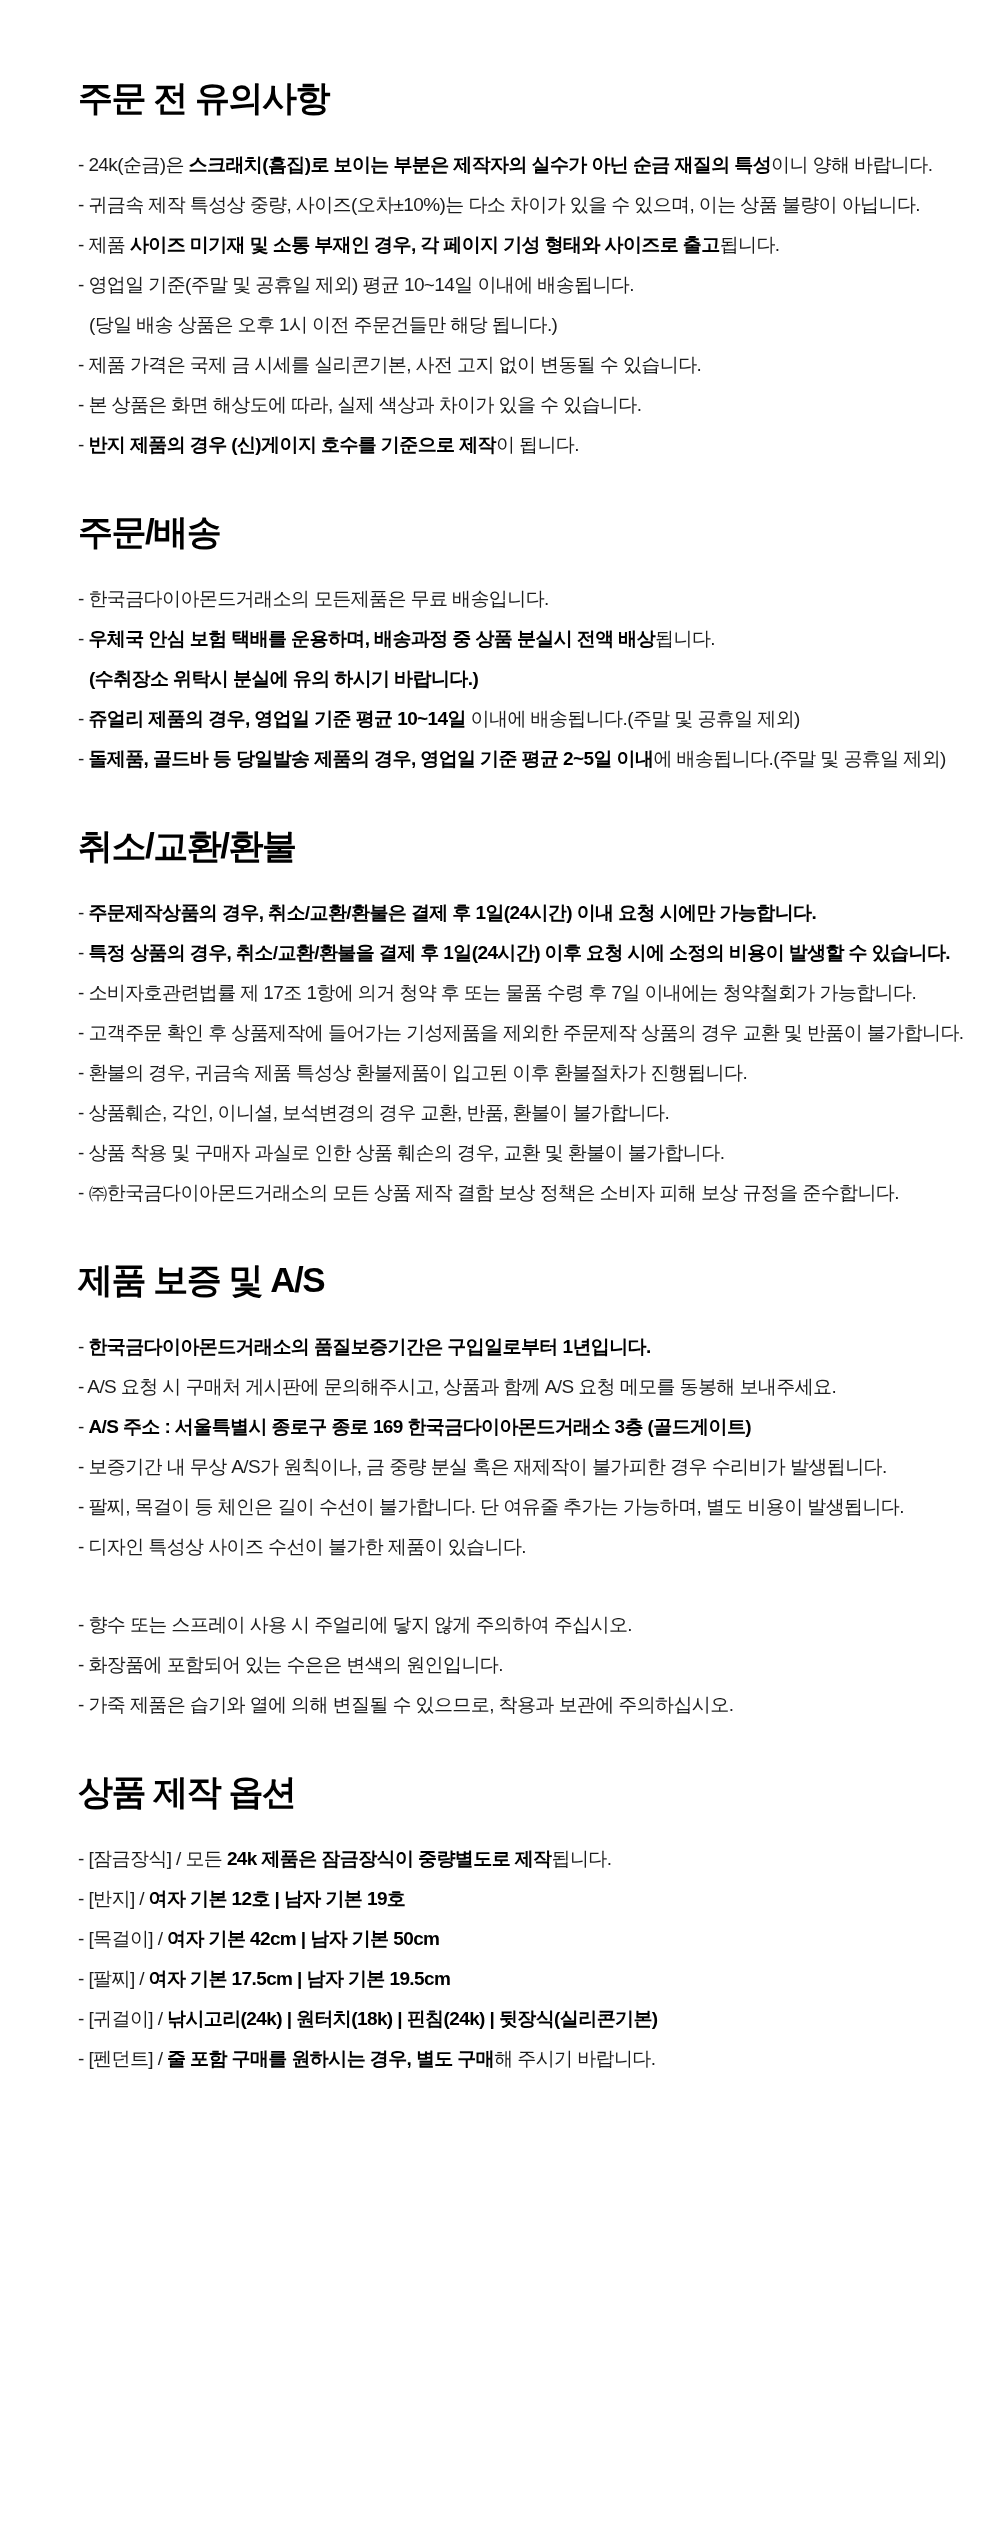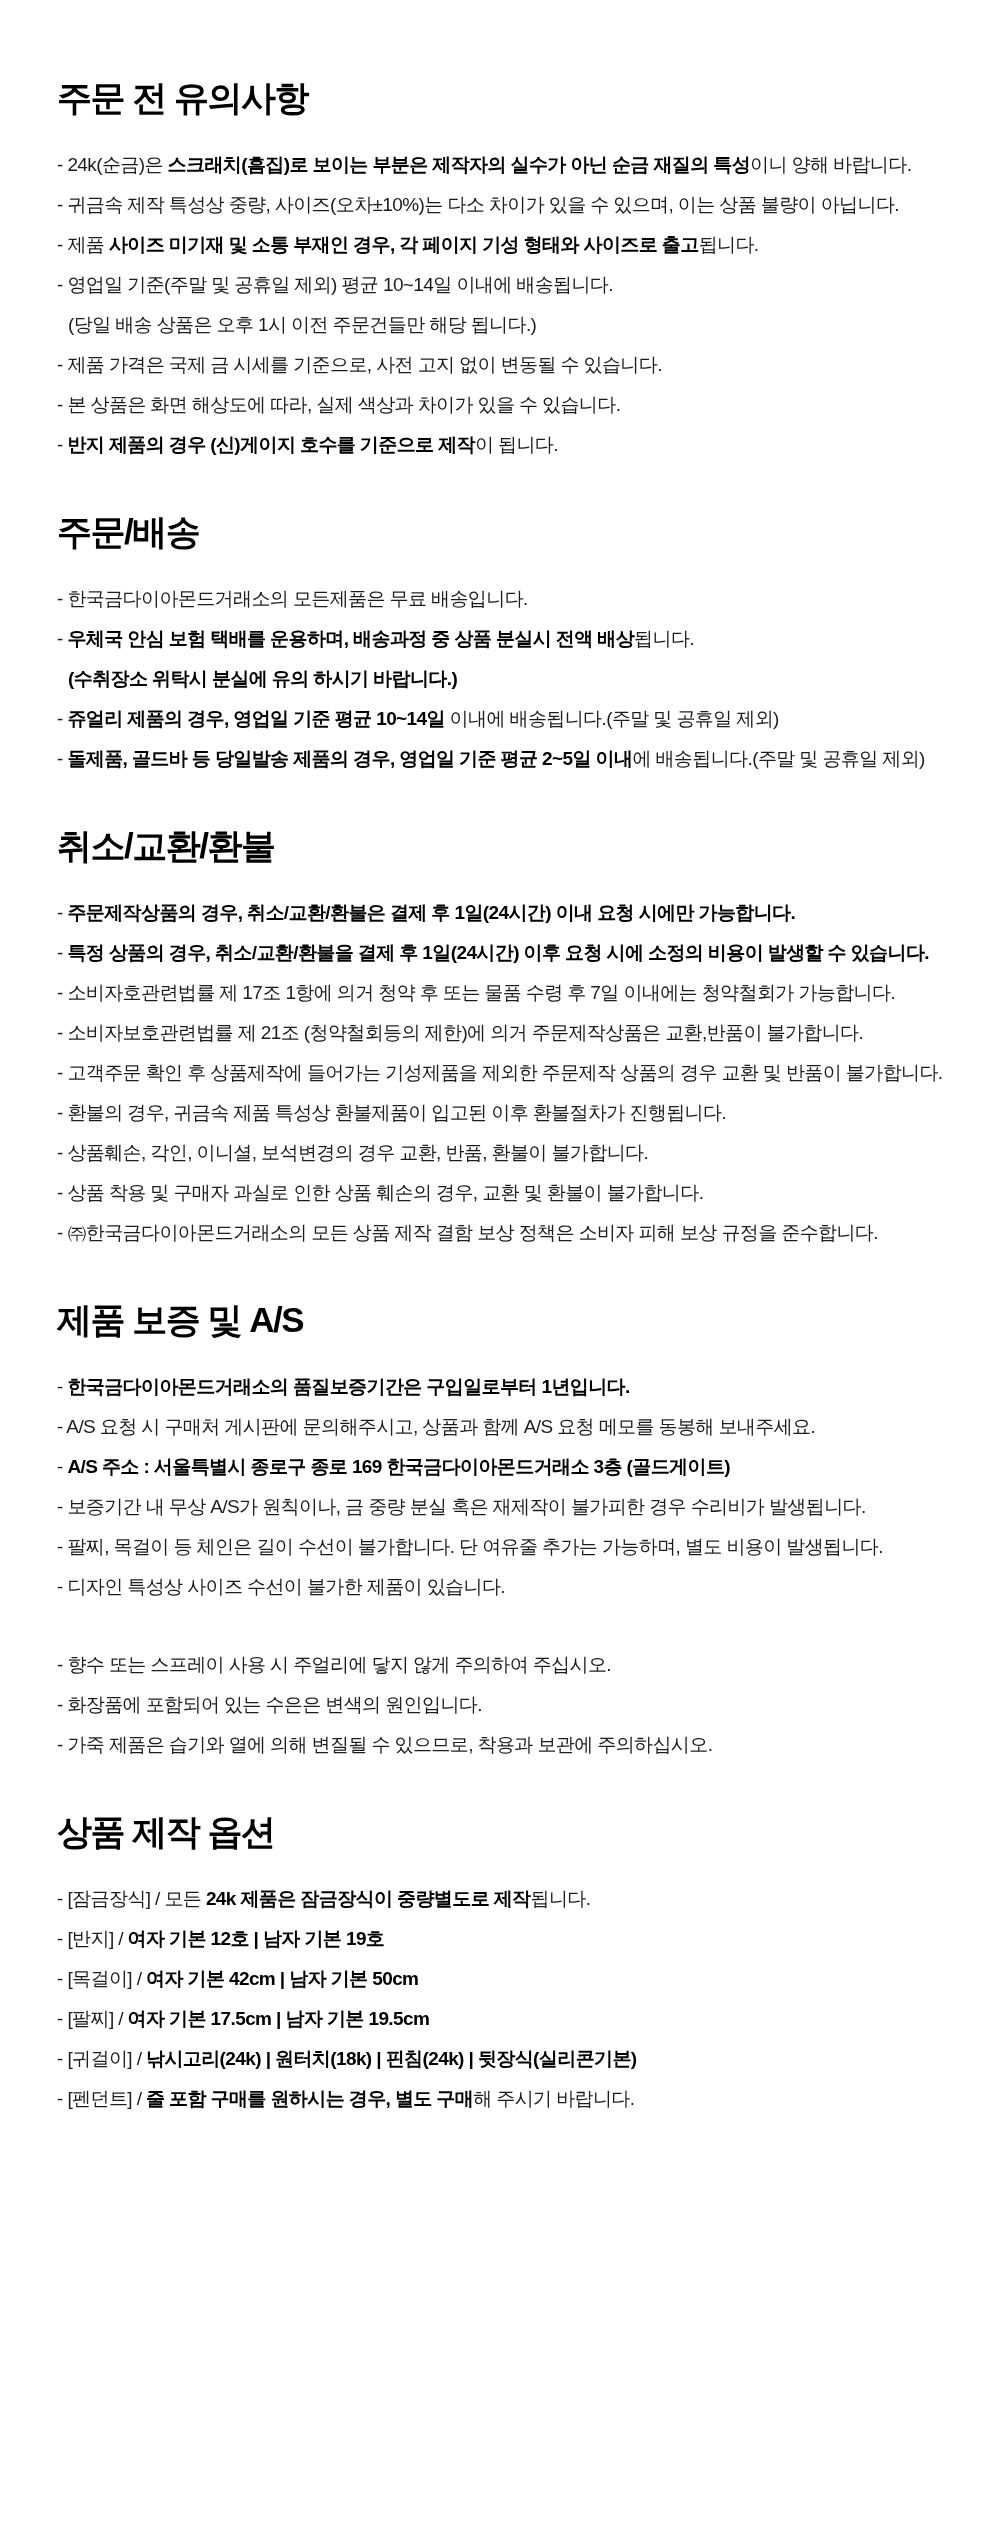--- a/index.html
+++ b/index.html
@@ -4,21 +4,21 @@
 <style>
   html, body {
     margin: 0;
     padding: 0;
     background: #ffffff;
   }
   .page {
     box-sizing: border-box;
     width: 1000px;
     min-height: 2540px;
-    padding: 78px 30px 120px 57px;
+    padding: 78px 30px 120px 78px;
     background: #ffffff;
     font-family: "Liberation Sans", "DejaVu Sans", sans-serif;
     color: #1c1c1c;
     overflow: hidden;
   }
   .section {
     margin: 0 0 56px 0;
   }
   .section-title {
     font-size: 35px;
@@ -49,38 +49,37 @@
 
 <main class="page">
   <div id="sections-root">
       <section class="section">
         <h2 class="section-title">주문 전 유의사항</h2>
         <p class="line"><span>- 24k(순금)은 </span><span class="b">스크래치(흠집)로 보이는 부분은 제작자의 실수가 아닌 순금 재질의 특성</span><span>이니 양해 바랍니다.</span></p>
         <p class="line"><span>- 귀금속 제작 특성상 중량, 사이즈(오차±10%)는 다소 차이가 있을 수 있으며, 이는 상품 불량이 아닙니다.</span></p>
         <p class="line"><span>- 제품 </span><span class="b">사이즈 미기재 및 소통 부재인 경우, 각 페이지 기성 형태와 사이즈로 출고</span><span>됩니다.</span></p>
         <p class="line"><span>- 영업일 기준(주말 및 공휴일 제외) 평균 10~14일 이내에 배송됩니다.</span></p>
         <p class="line indent"><span>(당일 배송 상품은 오후 1시 이전 주문건들만 해당 됩니다.)</span></p>
-        <p class="line"><span>- 제품 가격은 국제 금 시세를 기준으로, 사전 고지 없이 변동될 수 있습니다.</span></p>
+        <p class="line"><span>- 제품 가격은 국제 금 시세를 실리콘기본, 사전 고지 없이 변동될 수 있습니다.</span></p>
         <p class="line"><span>- 본 상품은 화면 해상도에 따라, 실제 색상과 차이가 있을 수 있습니다.</span></p>
         <p class="line"><span>- </span><span class="b">반지 제품의 경우 (신)게이지 호수를 기준으로 제작</span><span>이 됩니다.</span></p>
       </section>
       <section class="section">
         <h2 class="section-title">주문/배송</h2>
         <p class="line"><span>- 한국금다이아몬드거래소의 모든제품은 무료 배송입니다.</span></p>
         <p class="line"><span>- </span><span class="b">우체국 안심 보험 택배를 운용하며, 배송과정 중 상품 분실시 전액 배상</span><span>됩니다.</span></p>
         <p class="line indent"><span class="b">(수취장소 위탁시 분실에 유의 하시기 바랍니다.)</span></p>
         <p class="line"><span>- </span><span class="b">쥬얼리 제품의 경우, 영업일 기준 평균 10~14일</span><span> 이내에 배송됩니다.(주말 및 공휴일 제외)</span></p>
         <p class="line"><span>- </span><span class="b">돌제품, 골드바 등 당일발송 제품의 경우, 영업일 기준 평균 2~5일 이내</span><span>에 배송됩니다.(주말 및 공휴일 제외)</span></p>
       </section>
       <section class="section">
         <h2 class="section-title">취소/교환/환불</h2>
         <p class="line"><span>- </span><span class="b">주문제작상품의 경우, 취소/교환/환불은 결제 후 1일(24시간) 이내 요청 시에만 가능합니다.</span></p>
         <p class="line"><span>- </span><span class="b">특정 상품의 경우, 취소/교환/환불을 결제 후 1일(24시간) 이후 요청 시에 소정의 비용이 발생할 수 있습니다.</span></p>
         <p class="line"><span>- 소비자호관련법률 제 17조 1항에 의거 청약 후 또는 물품 수령 후 7일 이내에는 청약철회가 가능합니다.</span></p>
-        <p class="line"><span>- 소비자보호관련법률 제 21조 (청약철회등의 제한)에 의거 주문제작상품은 교환,반품이 불가합니다.</span></p>
         <p class="line"><span>- 고객주문 확인 후 상품제작에 들어가는 기성제품을 제외한 주문제작 상품의 경우 교환 및 반품이 불가합니다.</span></p>
         <p class="line"><span>- 환불의 경우, 귀금속 제품 특성상 환불제품이 입고된 이후 환불절차가 진행됩니다.</span></p>
         <p class="line"><span>- 상품훼손, 각인, 이니셜, 보석변경의 경우 교환, 반품, 환불이 불가합니다.</span></p>
         <p class="line"><span>- 상품 착용 및 구매자 과실로 인한 상품 훼손의 경우, 교환 및 환불이 불가합니다.</span></p>
         <p class="line"><span>- ㈜한국금다이아몬드거래소의 모든 상품 제작 결함 보상 정책은 소비자 피해 보상 규정을 준수합니다.</span></p>
       </section>
       <section class="section">
         <h2 class="section-title">제품 보증 및 A/S</h2>
         <p class="line"><span>- </span><span class="b">한국금다이아몬드거래소의 품질보증기간은 구입일로부터 1년입니다.</span></p>
         <p class="line"><span>- A/S 요청 시 구매처 게시판에 문의해주시고, 상품과 함께 A/S 요청 메모를 동봉해 보내주세요.</span></p>

